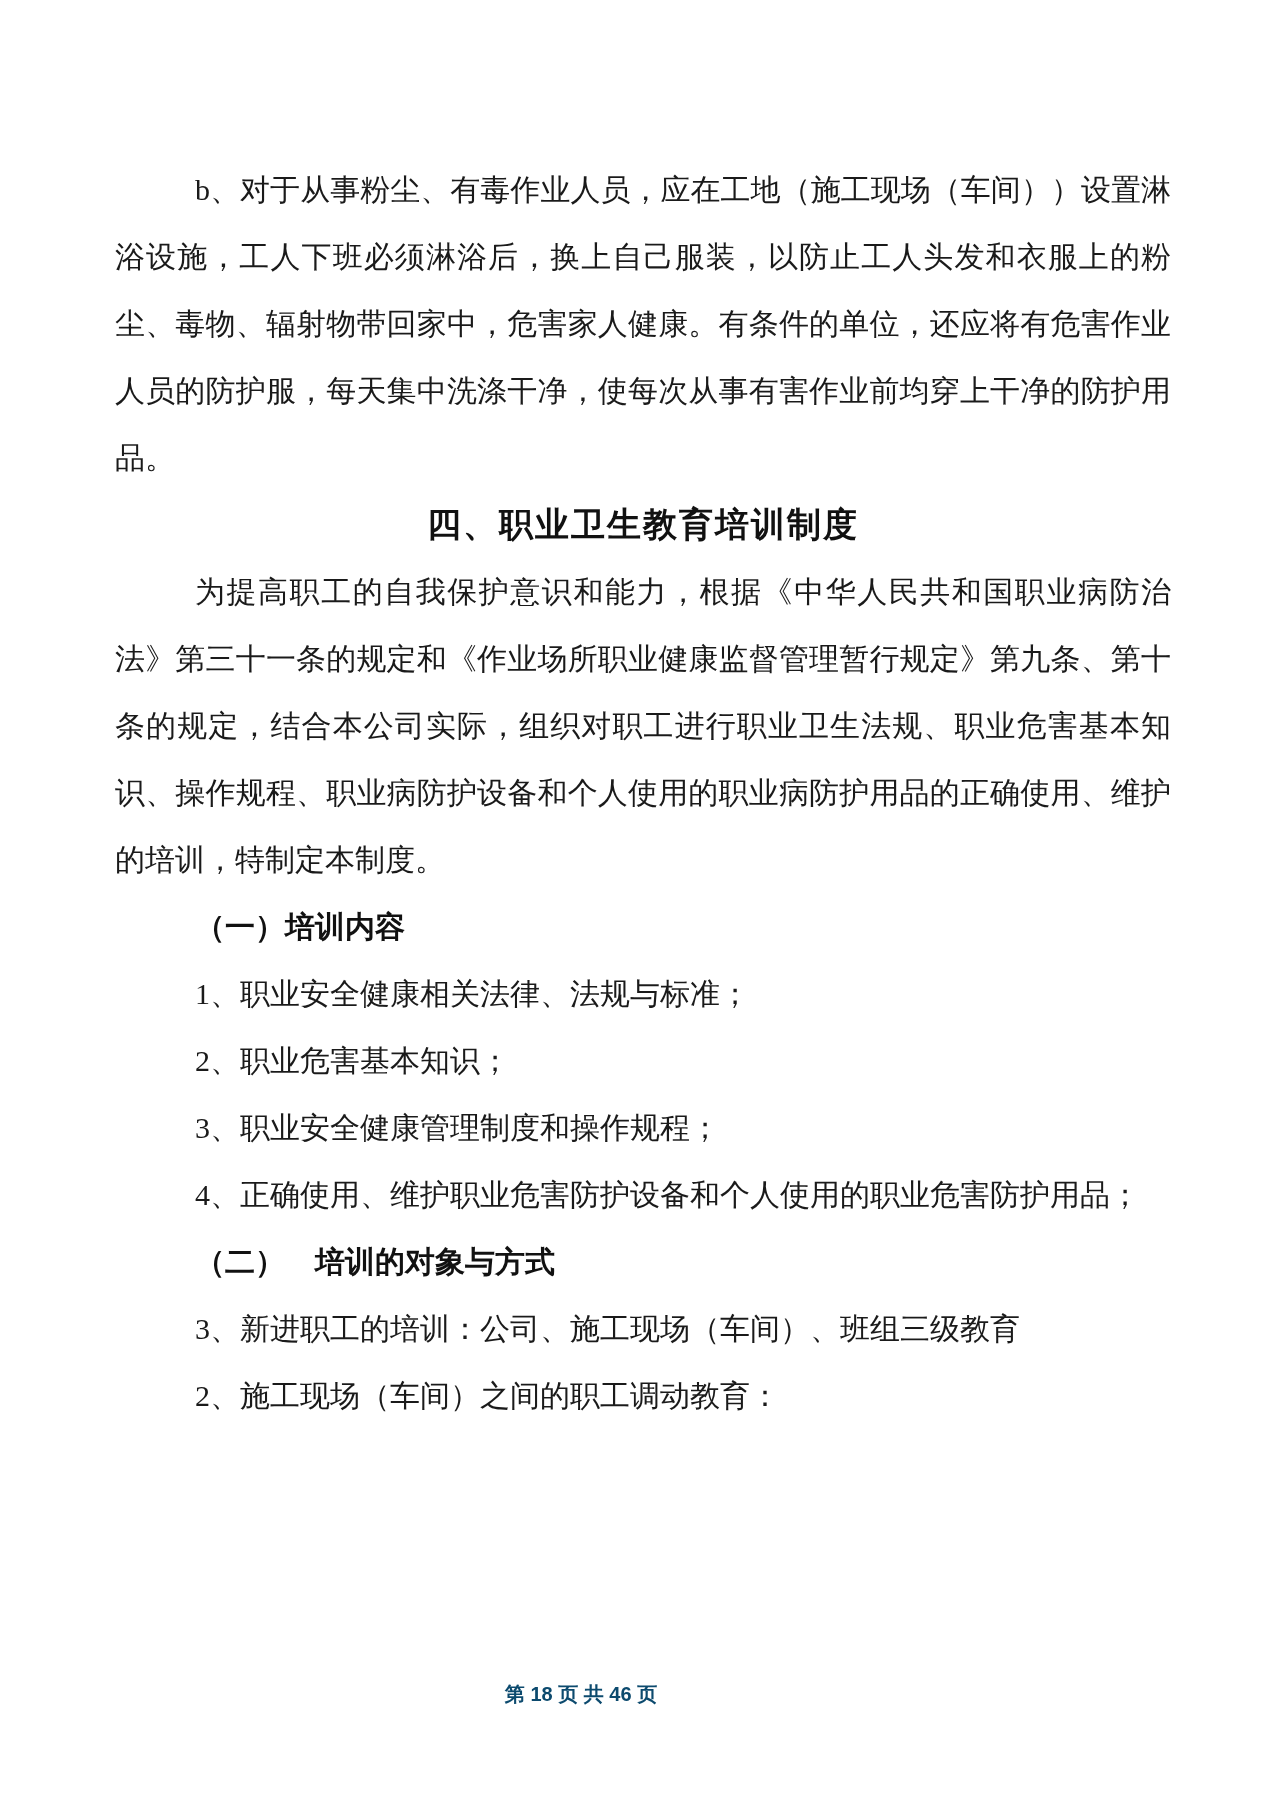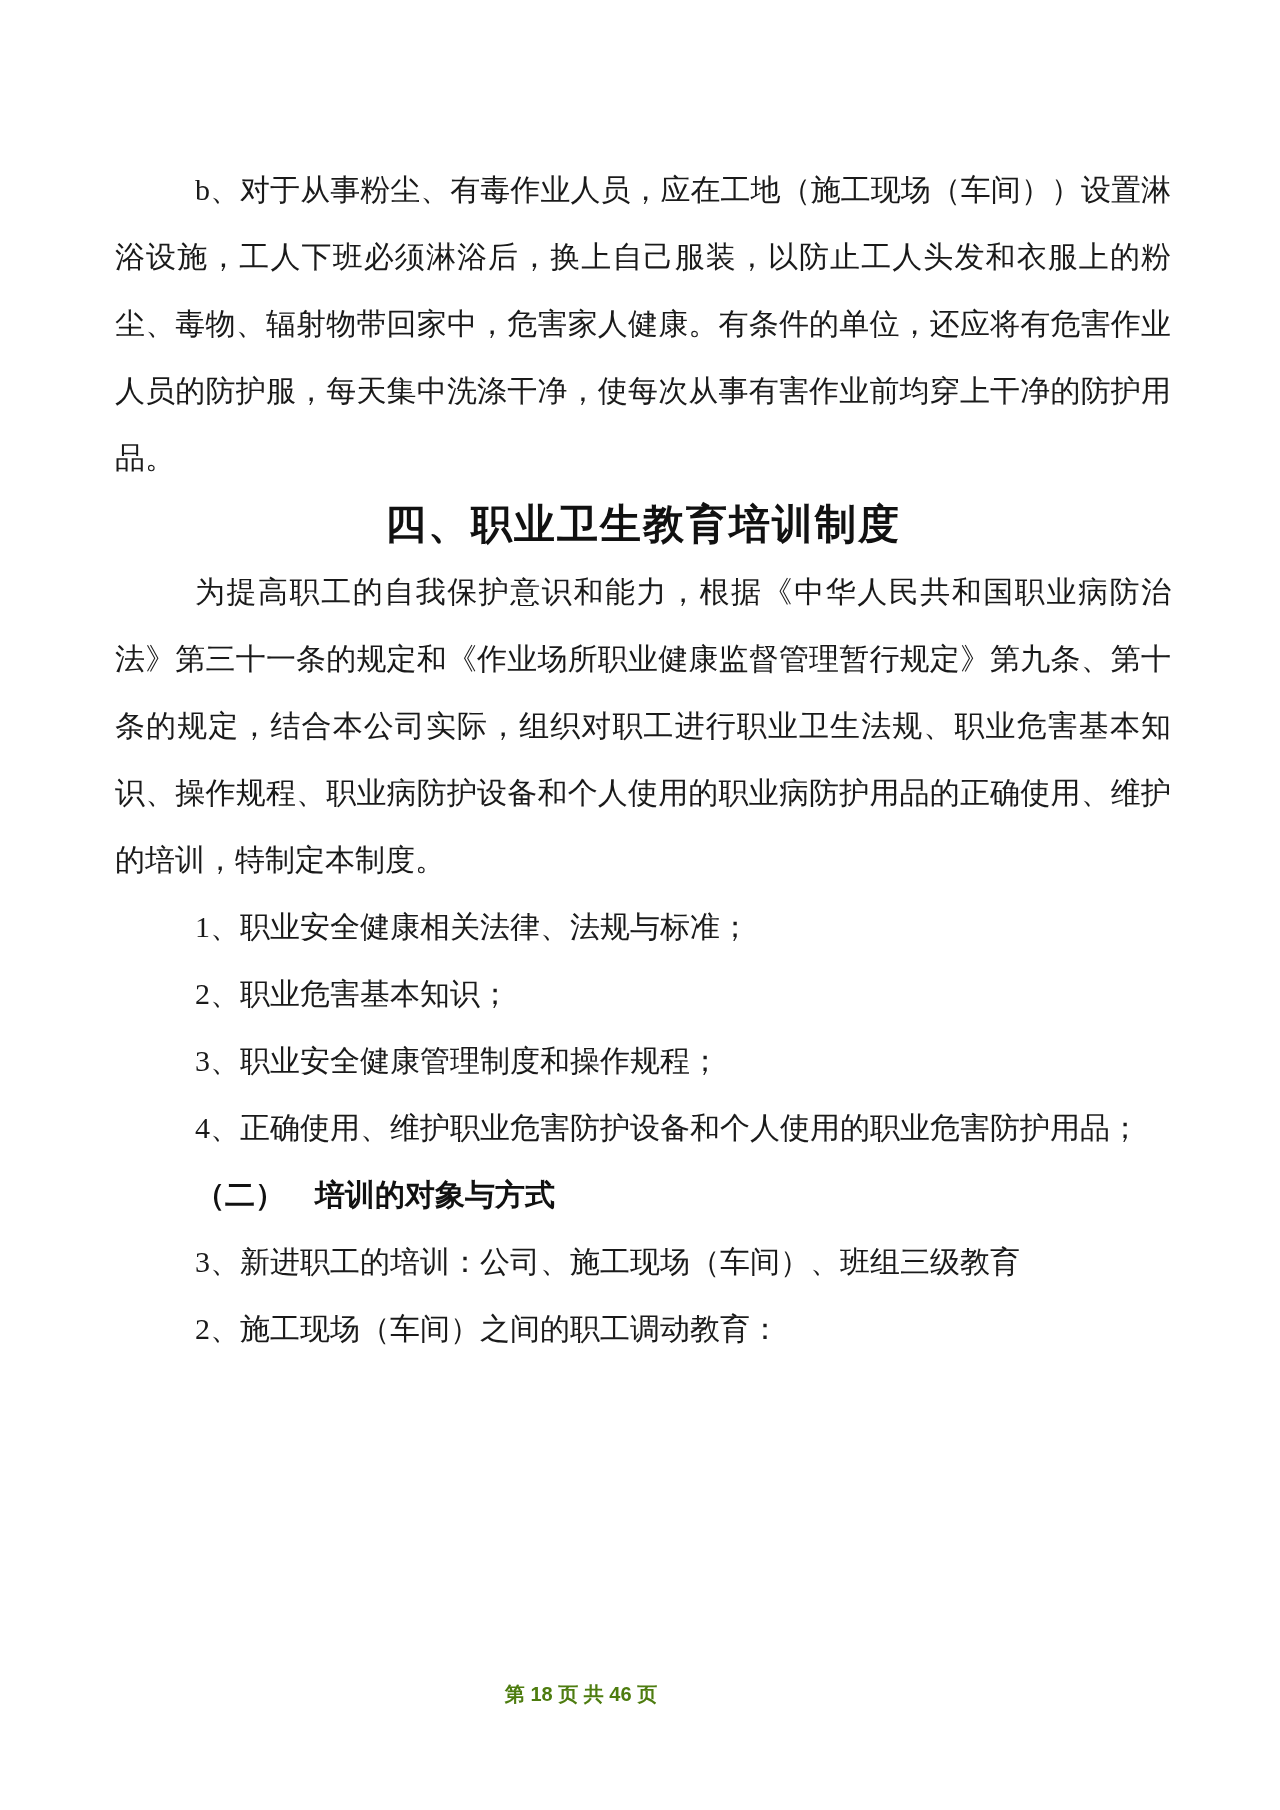--- a/index.html
+++ b/index.html
@@ -35,54 +35,55 @@
     .para {
       margin: 0;
       text-indent: 80px;
     }
     .section-heading {
       margin: 0;
       text-indent: 0;
       text-align: center;
       font-family: "Liberation Sans", "DejaVu Sans", sans-serif;
       font-weight: bold;
-      font-size: 41px;
+      font-size: 34px;
       letter-spacing: 2px;
       color: #111111;
     }
     .subheading {
       margin: 0;
       text-indent: 80px;
       text-align: left;
       font-family: "Liberation Sans", "DejaVu Sans", sans-serif;
       font-weight: bold;
       font-size: 30px;
       color: #111111;
     }
     .footer {
       position: absolute;
       top: 1679px;
       left: 581px;
       transform: translateX(-50%);
       font-family: "Liberation Sans", "DejaVu Sans", sans-serif;
       font-size: 20px;
       font-weight: bold;
-      color: #4d7c0f;
+      color: #0c4a6e;
       white-space: nowrap;
       line-height: 30px;
     }
   </style>
 </head>
 <body>
 
 <div class="page">
   <div class="content">
     <p class="para">b、对于从事粉尘、有毒作业人员，应在工地（施工现场（车间））设置淋浴设施，工人下班必须淋浴后，换上自己服装，以防止工人头发和衣服上的粉尘、毒物、辐射物带回家中，危害家人健康。有条件的单位，还应将有危害作业人员的防护服，每天集中洗涤干净，使每次从事有害作业前均穿上干净的防护用品。</p>
     <p class="section-heading">四、职业卫生教育培训制度</p>
     <p class="para">为提高职工的自我保护意识和能力，根据《中华人民共和国职业病防治法》第三十一条的规定和《作业场所职业健康监督管理暂行规定》第九条、第十条的规定，结合本公司实际，组织对职工进行职业卫生法规、职业危害基本知识、操作规程、职业病防护设备和个人使用的职业病防护用品的正确使用、维护的培训，特制定本制度。</p>
+    <p class="subheading">（一）培训内容</p>
     <p class="para">1、职业安全健康相关法律、法规与标准；</p>
     <p class="para">2、职业危害基本知识；</p>
     <p class="para">3、职业安全健康管理制度和操作规程；</p>
     <p class="para">4、正确使用、维护职业危害防护设备和个人使用的职业危害防护用品；</p>
     <p class="subheading">（二）　培训的对象与方式</p>
     <p class="para">3、新进职工的培训：公司、施工现场（车间）、班组三级教育</p>
     <p class="para">2、施工现场（车间）之间的职工调动教育：</p>
   </div>
   <div class="footer">第 18 页 共 46 页</div>
 </div>

